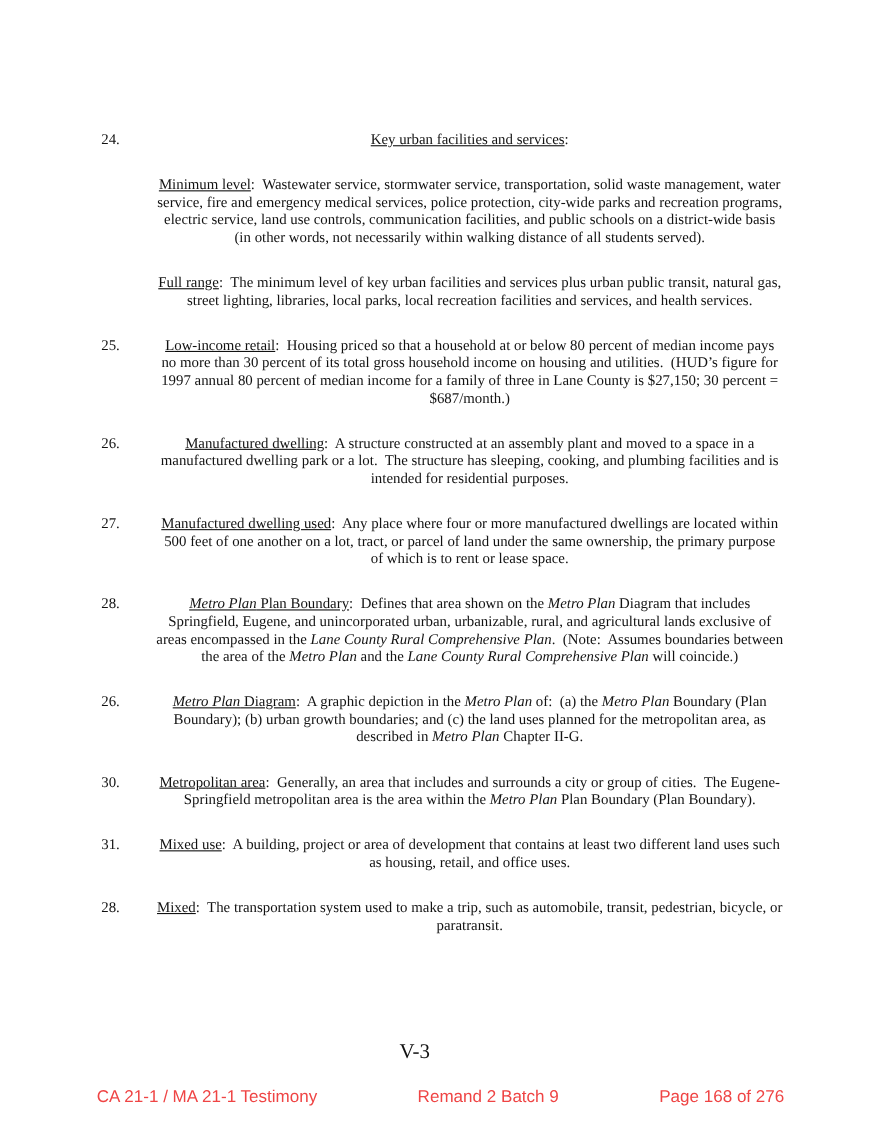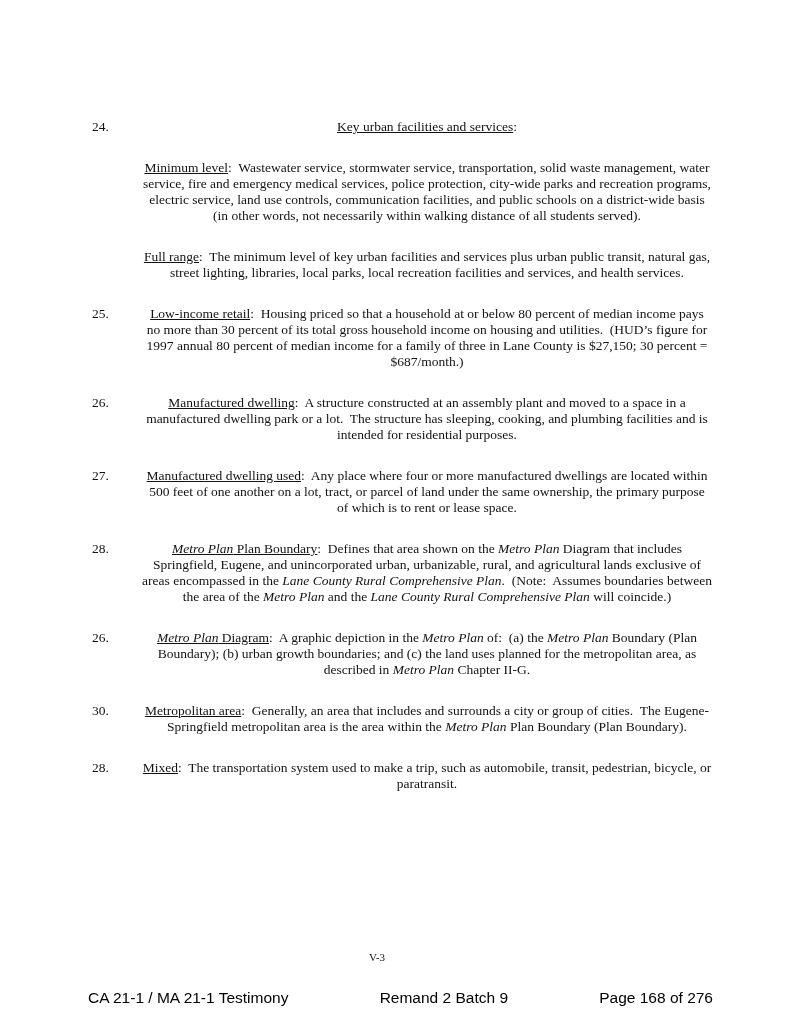--- a/index.html
+++ b/index.html
@@ -43,21 +43,21 @@
     text-align: center;
   }
   .def-para span.u { text-decoration: underline; }
   .def-para span.i { font-style: italic; }
   .page-num {
     position: absolute;
     top: 949px;
     left: 92px;
     width: 570px;
     text-align: center;
-    font-size: 11px;
+    font-size: 19px;
     line-height: 16px;
   }
   .footer-stamp {
     position: absolute;
     top: 988px;
     left: 88px;
     right: 87px;
     display: flex;
     justify-content: space-between;
     align-items: baseline;
@@ -108,26 +108,32 @@
         <p class="def-para"><span class="u i">Metro Plan</span><span class="u"> Diagram</span><span>:  A graphic depiction in the </span><span class="i">Metro Plan</span><span> of:  (a) the </span><span class="i">Metro Plan</span><span> Boundary (Plan Boundary); (b) urban growth boundaries; and (c) the land uses planned for the metropolitan area, as described in </span><span class="i">Metro Plan</span><span> Chapter II-G.</span></p>
       </div>
     </div>
     <div class="def-item">
       <div class="def-num">30.</div>
       <div class="def-body">
         <p class="def-para"><span class="u">Metropolitan area</span><span>:  Generally, an area that includes and surrounds a city or group of cities.  The Eugene-Springfield metropolitan area is the area within the </span><span class="i">Metro Plan</span><span> Plan Boundary (Plan Boundary).</span></p>
       </div>
     </div>
     <div class="def-item">
+      <div class="def-num">31.</div>
+      <div class="def-body">
+        <p class="def-para"><span class="u">Mixed use</span><span>:  A building, project or area of development that contains at least two different land uses such as housing, retail, and office uses.</span></p>
+      </div>
+    </div>
+    <div class="def-item">
       <div class="def-num">28.</div>
       <div class="def-body">
         <p class="def-para"><span class="u">Mixed</span><span>:  The transportation system used to make a trip, such as automobile, transit, pedestrian, bicycle, or paratransit.</span></p>
       </div>
     </div>
   </main>
 
 <div class="page-num">V-3</div>
 
-<div class="footer-stamp" style="color: #000000;">
+<div class="footer-stamp" style="color: #ef4444;">
   <span>CA 21-1 / MA 21-1 Testimony</span>
   <span>Remand 2 Batch 9</span>
   <span>Page 168 of 276</span>
 </div>
 
 </body></html>

